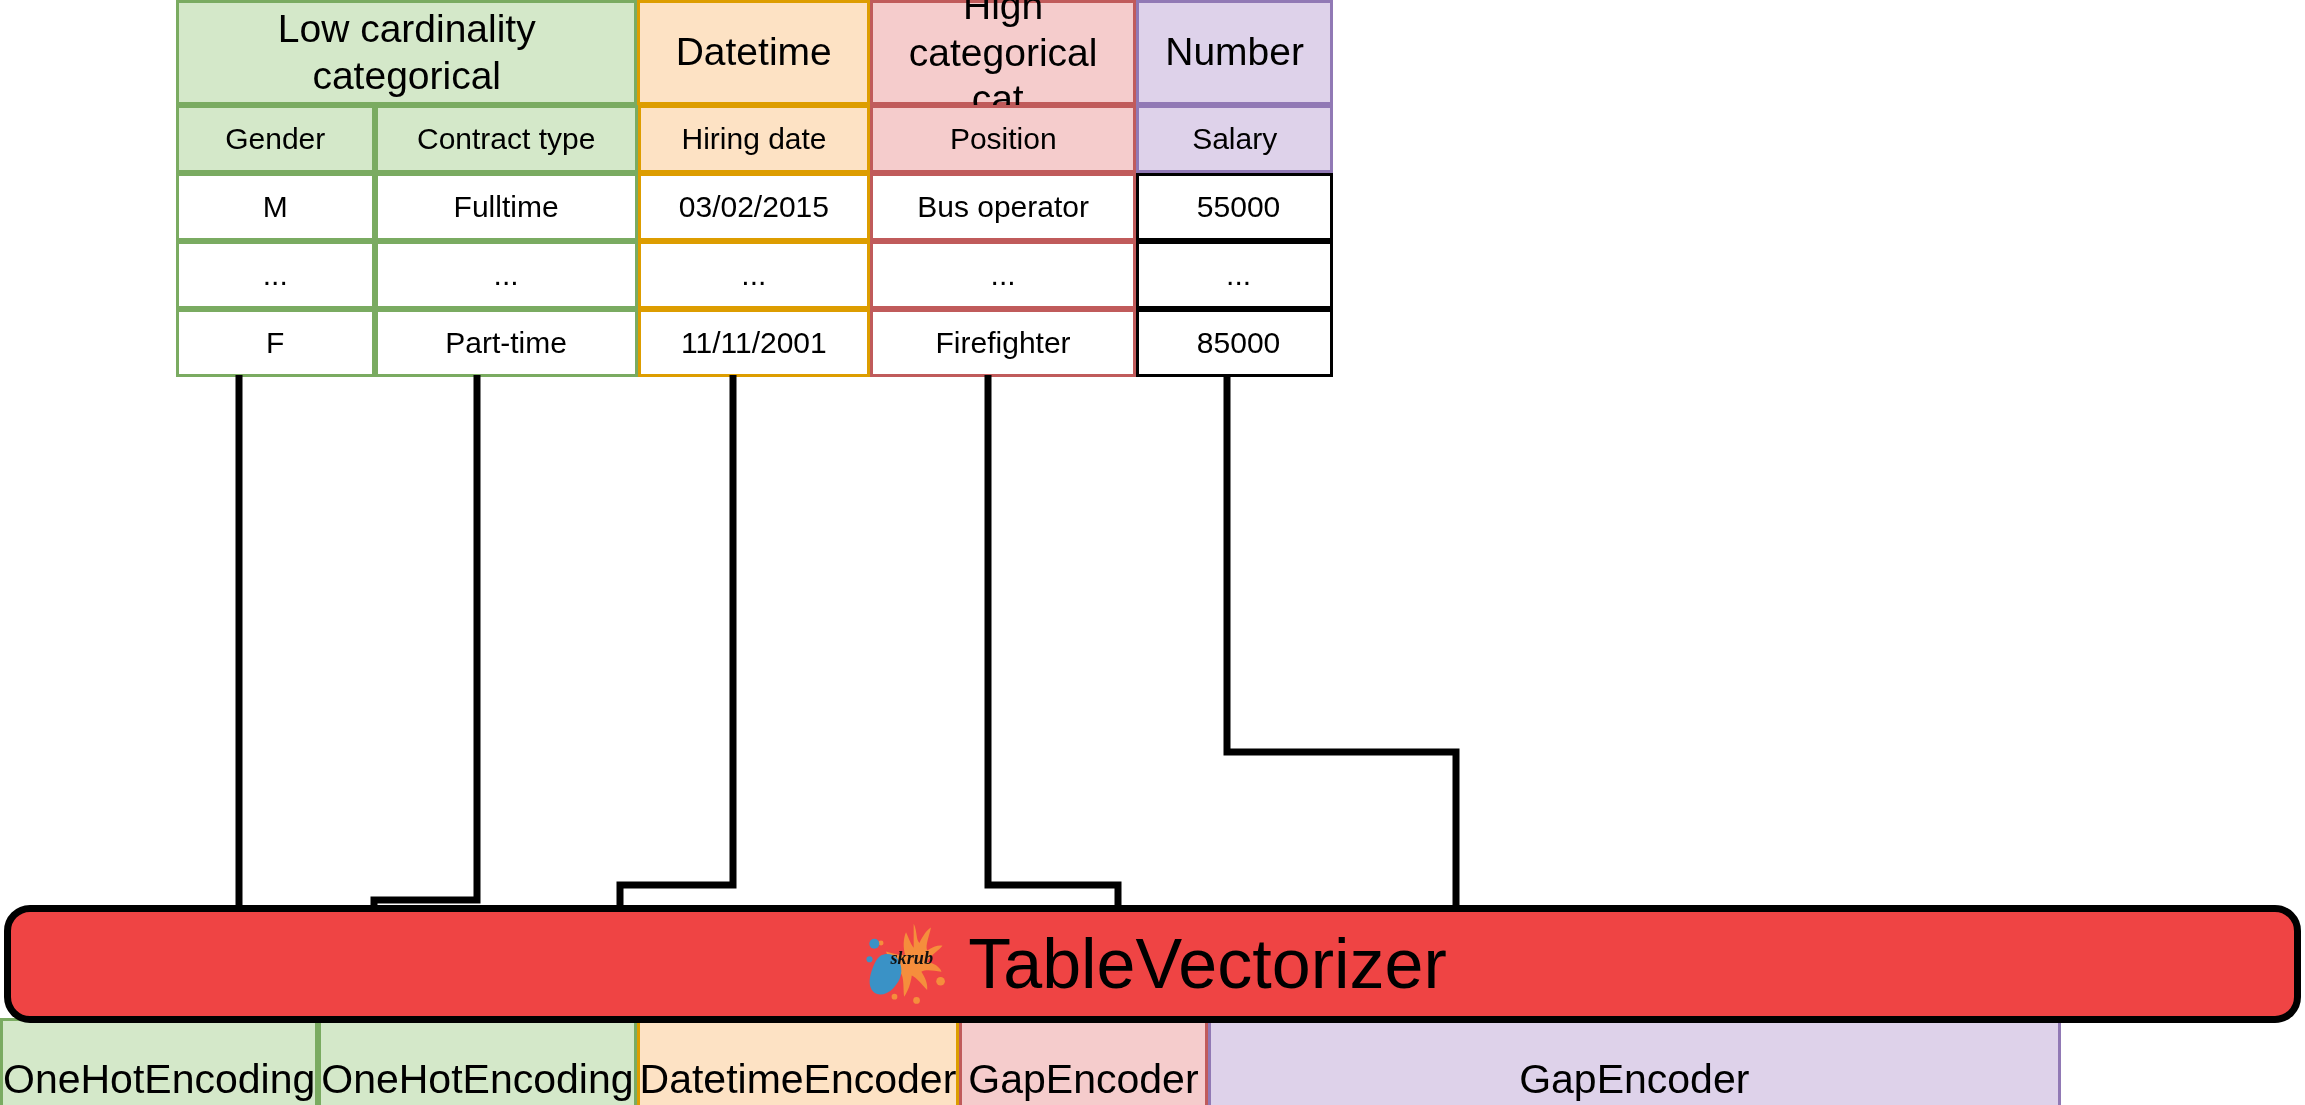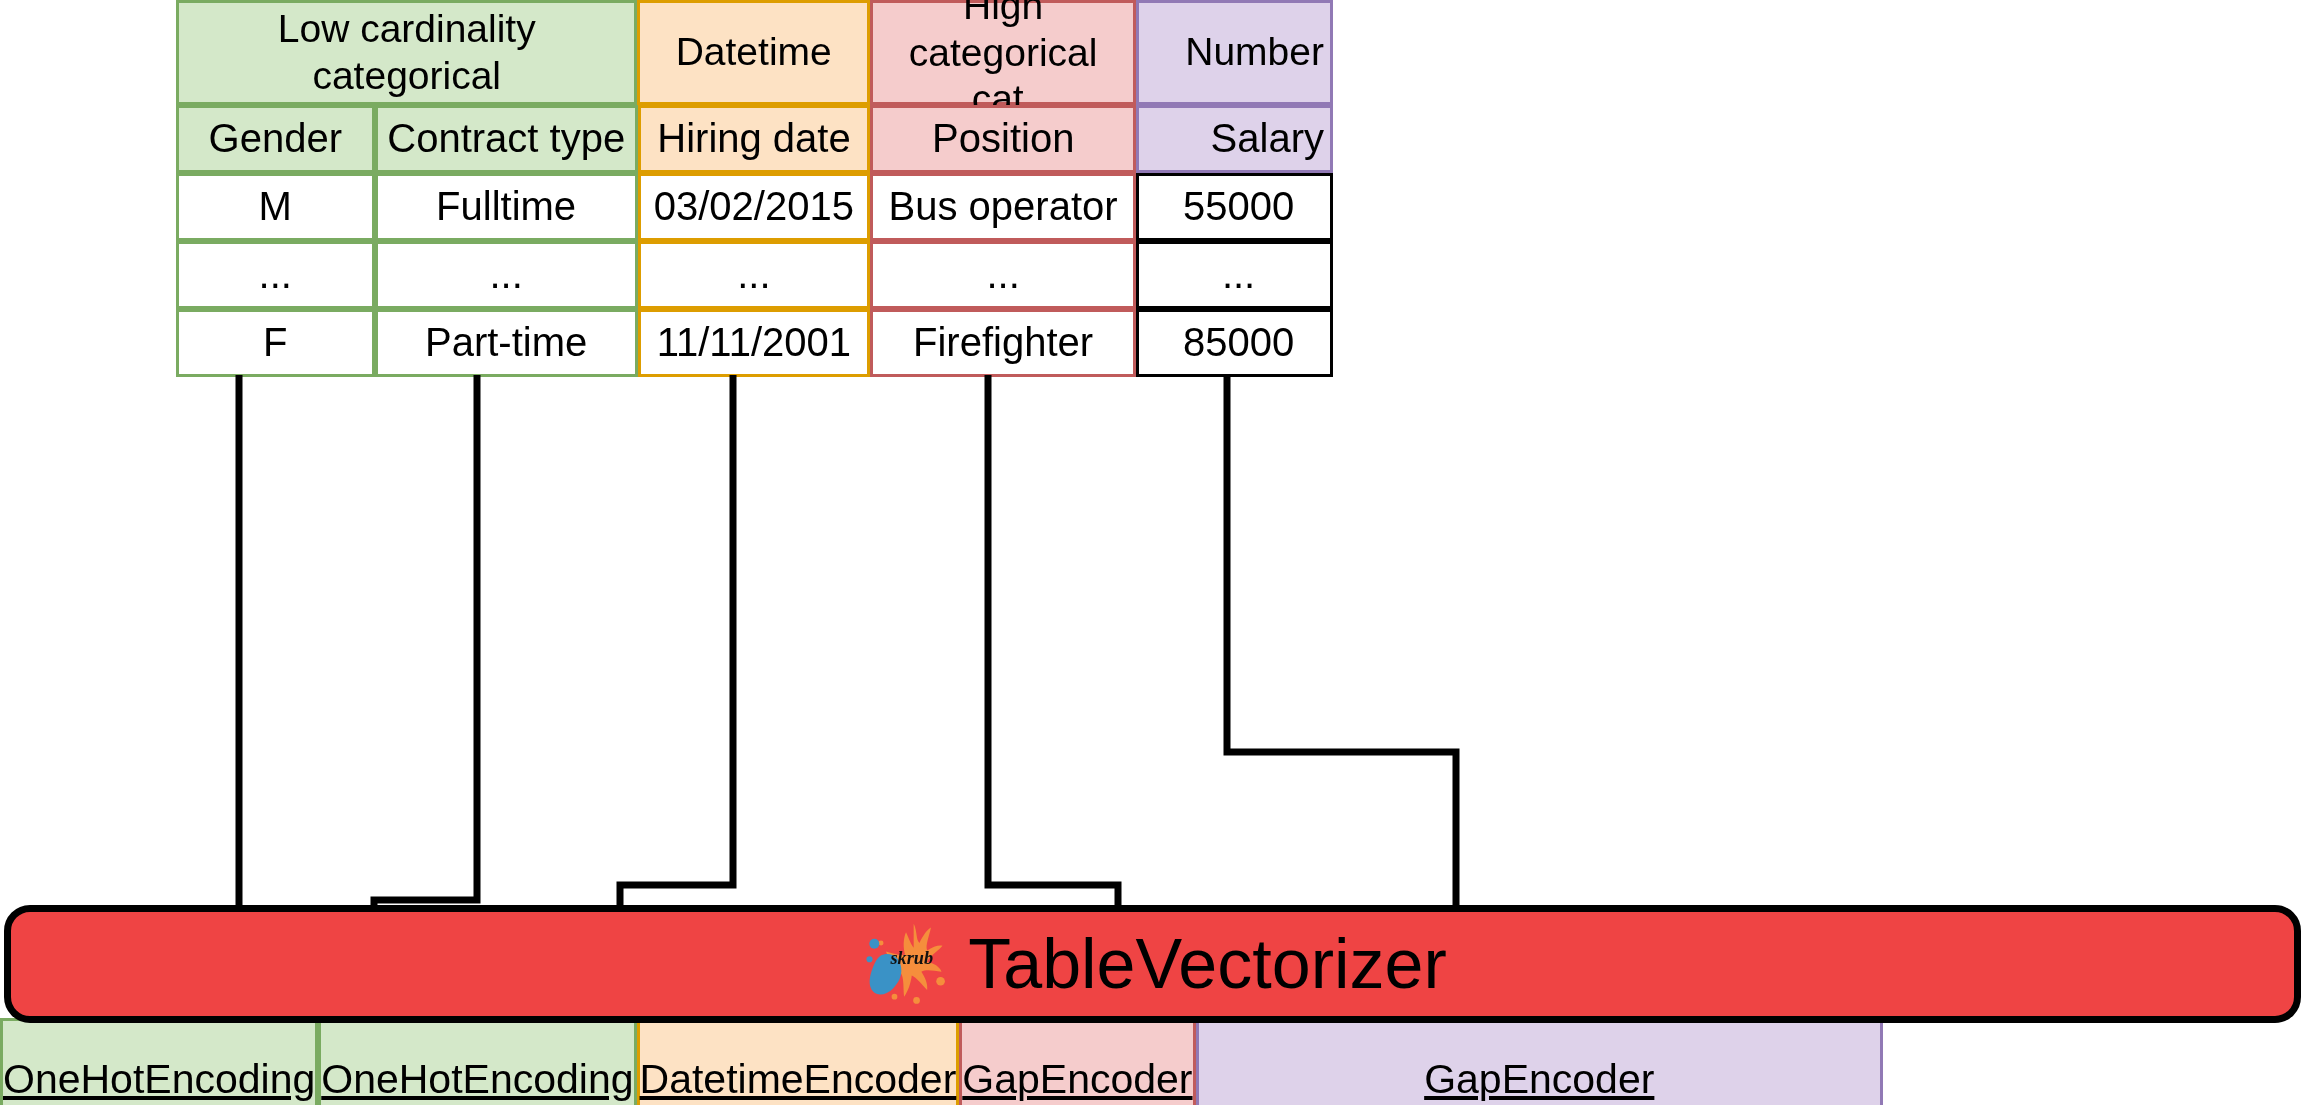--- a/index.html
+++ b/index.html
@@ -16,31 +16,31 @@
   #table-wrap{
     position:absolute;
     left:138px;top:0px;
     width:1195px;
   }
   .trow{display:flex;margin-left:38px;}
   .cell{
     box-sizing:border-box;
     display:flex;align-items:center;justify-content:center;
     text-align:center;
-    font-size:40px;
+    font-size:30px;
     line-height:1.18;
     padding:2px 6px;
     background:#ffffff;
   }
   
   .grp{height:105px;font-size:39px;}
   .c-green{border:3px solid #7aab61;background:#d4e8c9;}
   .c-orange{border:3px solid #dd9d00;background:#fde2c4;}
   .c-red{border:3px solid #c05b5b;background:#f5cccc;}
-  .c-purple{border:3px solid #9179b5;background:#ded2ea;justify-content:flex-end;}
+  .c-purple{border:3px solid #9179b5;background:#ded2ea;}
   .b-green{border:3px solid #7aab61;}
   .b-orange{border:3px solid #dd9d00;}
   .b-red{border:3px solid #c05b5b;}
   .b-purple{border:3px solid #000000;padding-left:14px;}
 
   .hdr{height:68px;}
   .dat{height:68px;}
 
   .w-gender{width:205px;}
   .w-contract{width:272px;}
@@ -62,24 +62,23 @@
     background:#ef4444;
     display:flex;align-items:center;justify-content:center;
     gap:14px;
     z-index:5;
   }
   #tv-label{font-size:70px;}
 
   #enc-row{
     position:absolute;
     left:0;top:1018px;
-    width:1883px;height:87px;
+    width:2061px;height:87px;
     display:flex;
     z-index:4;
-    text-decoration:underline;
   }
   .enc{
     box-sizing:border-box;
     display:flex;flex-direction:column;align-items:center;justify-content:center;
     text-align:center;
     font-size:41px;
     line-height:1.22;
     height:172px;
     margin-top:0;
     border:3px solid;

